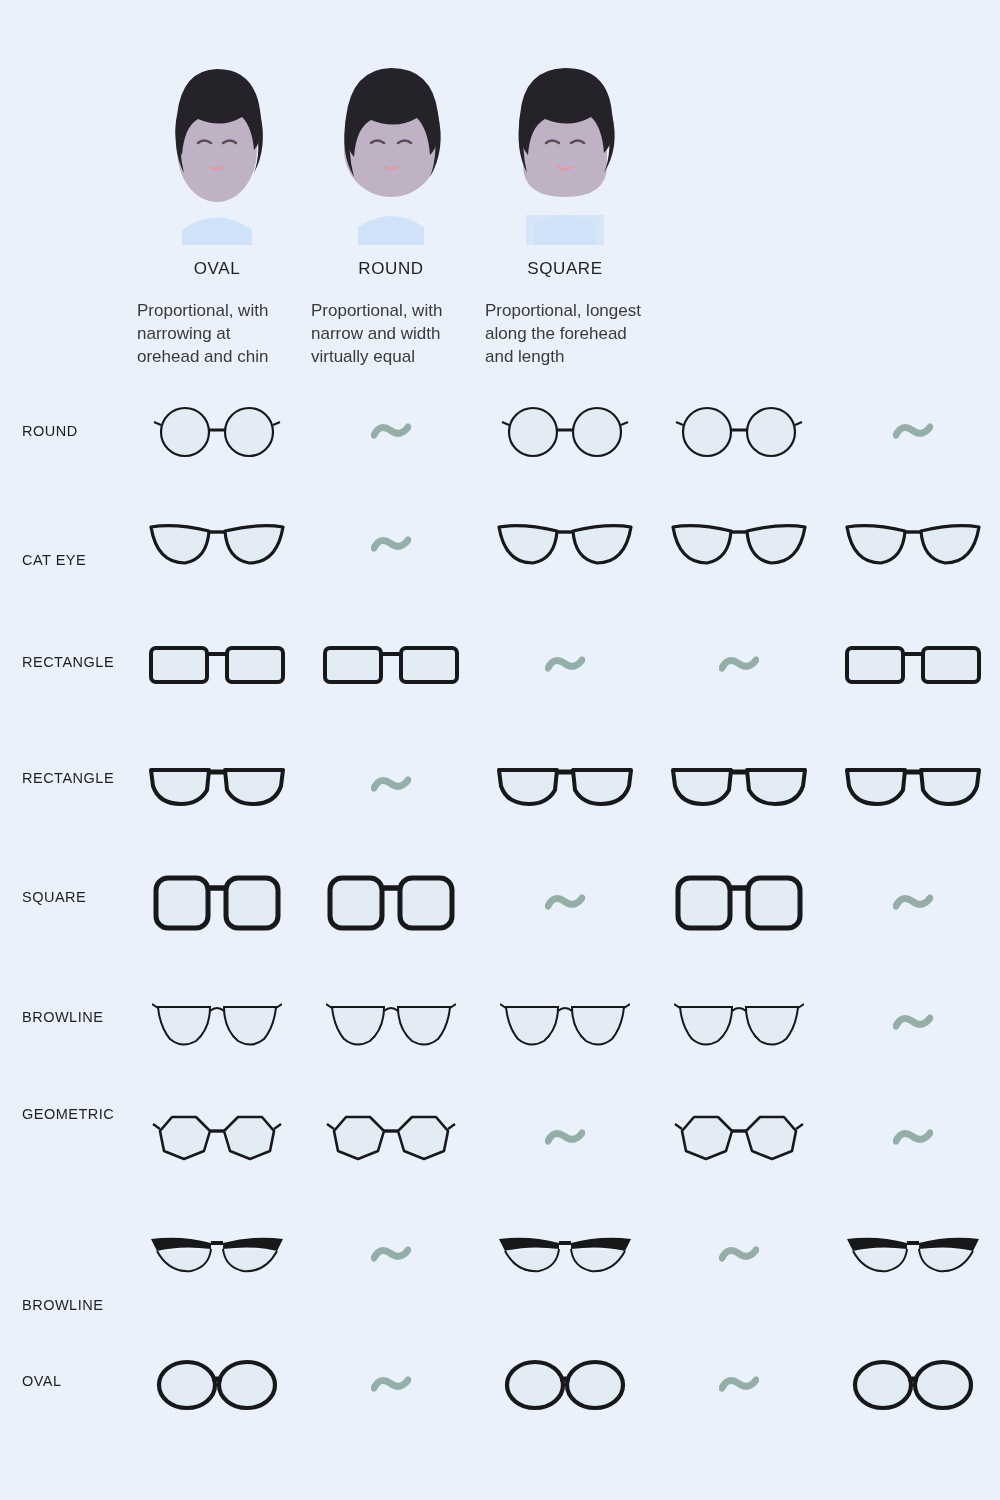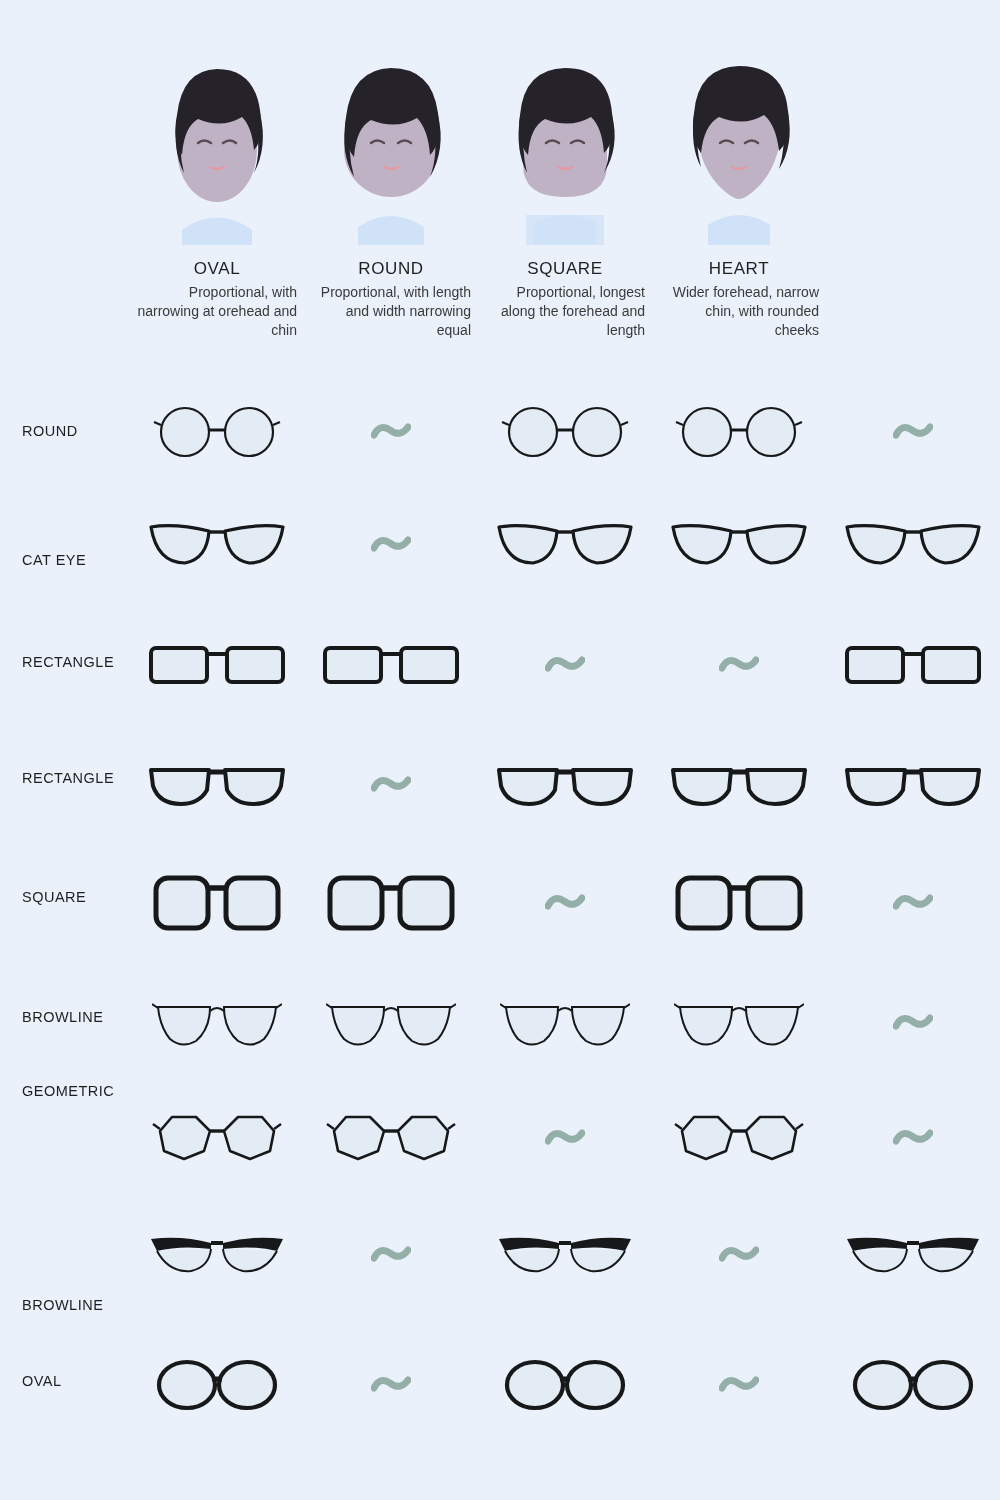--- a/index.html
+++ b/index.html
@@ -41,24 +41,24 @@
     height: 190px;
     position: relative;
   }
   .face-name {
     margin-top: 14px;
     font-size: 17px;
     letter-spacing: 0.6px;
     color: #1f1f1f;
   }
   .face-desc {
-    margin-top: 4px;
-    font-size: 14px;
+    margin-top: 21px;
+    font-size: 17px;
     line-height: 1.35;
-    text-align: right;
+    text-align: left;
     color: #3a3a3a;
     width: 160px;
   }
 
   
   .row-label {
     position: absolute;
     left: 0;
     width: 130px;
     text-align: left;
@@ -116,21 +116,21 @@
           <circle cx="75" cy="95" r="47" fill="#bfb2c4"></circle>
           <path d="M30 62 Q36 14 75 13 Q116 13 122 58 Q126 88 114 100 Q112 74 101 63 Q80 75 55 65 Q40 73 38 102 Q26 88 30 62 Z" fill="#26222a"></path>
           <path d="M30 64 Q24 98 38 122 Q31 96 35 70 Z" fill="#26222a"></path>
           <path d="M122 60 Q130 94 114 122 Q123 98 117 68 Z" fill="#26222a"></path>
           <path d="M55 88 Q61 83 68 88" stroke="#5a4b52" stroke-width="2.5" fill="none" stroke-linecap="round"></path>
           <path d="M82 88 Q89 83 95 88" stroke="#5a4b52" stroke-width="2.5" fill="none" stroke-linecap="round"></path>
           <path d="M68 112 Q75 116 82 112" stroke="#e39aa3" stroke-width="2.5" fill="none" stroke-linecap="round"></path>
         </svg>
       </div>
       <div class="face-name">ROUND</div>
-      <div class="face-desc">Proportional, with length and width narrowing equal</div>
+      <div class="face-desc">Proportional, with narrow and width virtually equal</div>
     </div>
 
     <div class="face-col">
       <div class="face-art">
         <svg viewBox="0 0 150 190" width="150" height="190">
           <path d="M36 160 L114 160 L114 190 L36 190 Z" fill="#cfe2f7" opacity="0.75"></path>
           <path d="M44 168 Q75 152 106 168 L106 190 L44 190 Z" fill="#cfe2f7"></path>
           <rect x="58" y="85" width="34" height="38" rx="6" fill="#bfb2c4"></rect>
           <path d="M33 60 Q33 45 75 45 Q117 45 117 60 L117 110 Q117 142 75 142 Q33 142 33 110 Z" fill="#bfb2c4"></path>
           <path d="M30 60 Q34 14 75 13 Q118 13 122 58 Q126 86 114 98 Q112 72 101 62 Q80 74 55 64 Q40 72 38 100 Q26 86 30 60 Z" fill="#26222a"></path>
@@ -139,46 +139,29 @@
           <path d="M56 88 Q62 83 69 88" stroke="#5a4b52" stroke-width="2.5" fill="none" stroke-linecap="round"></path>
           <path d="M81 88 Q88 83 94 88" stroke="#5a4b52" stroke-width="2.5" fill="none" stroke-linecap="round"></path>
           <path d="M68 112 Q75 116 82 112" stroke="#e39aa3" stroke-width="2.5" fill="none" stroke-linecap="round"></path>
         </svg>
       </div>
       <div class="face-name">SQUARE</div>
       <div class="face-desc">Proportional, longest along the forehead and length</div>
     </div>
 
 
-    <div class="face-col">
-      <div class="face-art">
-        <svg viewBox="0 0 150 190" width="150" height="190">
-          <path d="M44 170 Q75 150 106 170 L106 190 L44 190 Z" fill="#cfe2f7"></path>
-          <path d="M62 100 L88 100 L82 132 Q75 142 68 132 Z" fill="#bfb2c4"></path>
-          <path d="M32 62 Q32 36 75 36 Q118 36 118 62 Q118 106 96 130 Q82 144 75 144 Q68 144 54 130 Q32 106 32 62 Z" fill="#bfb2c4"></path>
-          <path d="M30 58 Q34 12 75 11 Q120 11 124 56 Q128 84 115 96 Q112 70 100 60 Q80 72 55 62 Q40 70 37 98 Q26 84 30 58 Z" fill="#26222a"></path>
-          <path d="M30 60 Q26 92 37 112 Q31 90 34 66 Z" fill="#26222a"></path>
-          <path d="M124 58 Q130 90 115 114 Q122 92 119 64 Z" fill="#26222a"></path>
-          <path d="M56 88 Q62 83 69 88" stroke="#5a4b52" stroke-width="2.5" fill="none" stroke-linecap="round"></path>
-          <path d="M81 88 Q88 83 94 88" stroke="#5a4b52" stroke-width="2.5" fill="none" stroke-linecap="round"></path>
-          <path d="M68 112 Q75 116 82 112" stroke="#e39aa3" stroke-width="2.5" fill="none" stroke-linecap="round"></path>
-        </svg>
-      </div>
-      <div class="face-name">HEART</div>
-      <div class="face-desc">Wider forehead, narrow chin, with rounded cheeks</div>
-    </div>
   </div>
 
   <div class="row-label" style="top:423px">ROUND</div>
   <div class="row-label" style="top:552px">CAT EYE</div>
   <div class="row-label" style="top:654px">RECTANGLE</div>
   <div class="row-label" style="top:770px">RECTANGLE</div>
   <div class="row-label" style="top:889px">SQUARE</div>
   <div class="row-label" style="top:1009px">BROWLINE</div>
-  <div class="row-label" style="top:1083px">GEOMETRIC</div>
+  <div class="row-label" style="top:1106px">GEOMETRIC</div>
   <div class="row-label" style="top:1297px">BROWLINE</div>
   <div class="row-label" style="top:1373px">OVAL</div>
 
   <div class="cell" style="left:130px; top:387px">
     <svg width="130" height="60" viewBox="0 0 130 60">
       <circle cx="33" cy="30" r="24" fill="#e3ecf4" stroke="#17181a" stroke-width="2.2"></circle>
       <circle cx="97" cy="30" r="24" fill="#e3ecf4" stroke="#17181a" stroke-width="2.2"></circle>
       <path d="M57 28 L73 28" stroke="#17181a" stroke-width="3"></path>
       <path d="M9 23 L2 20" stroke="#17181a" stroke-width="2.2"></path>
       <path d="M121 23 L128 20" stroke="#17181a" stroke-width="2.2"></path>

